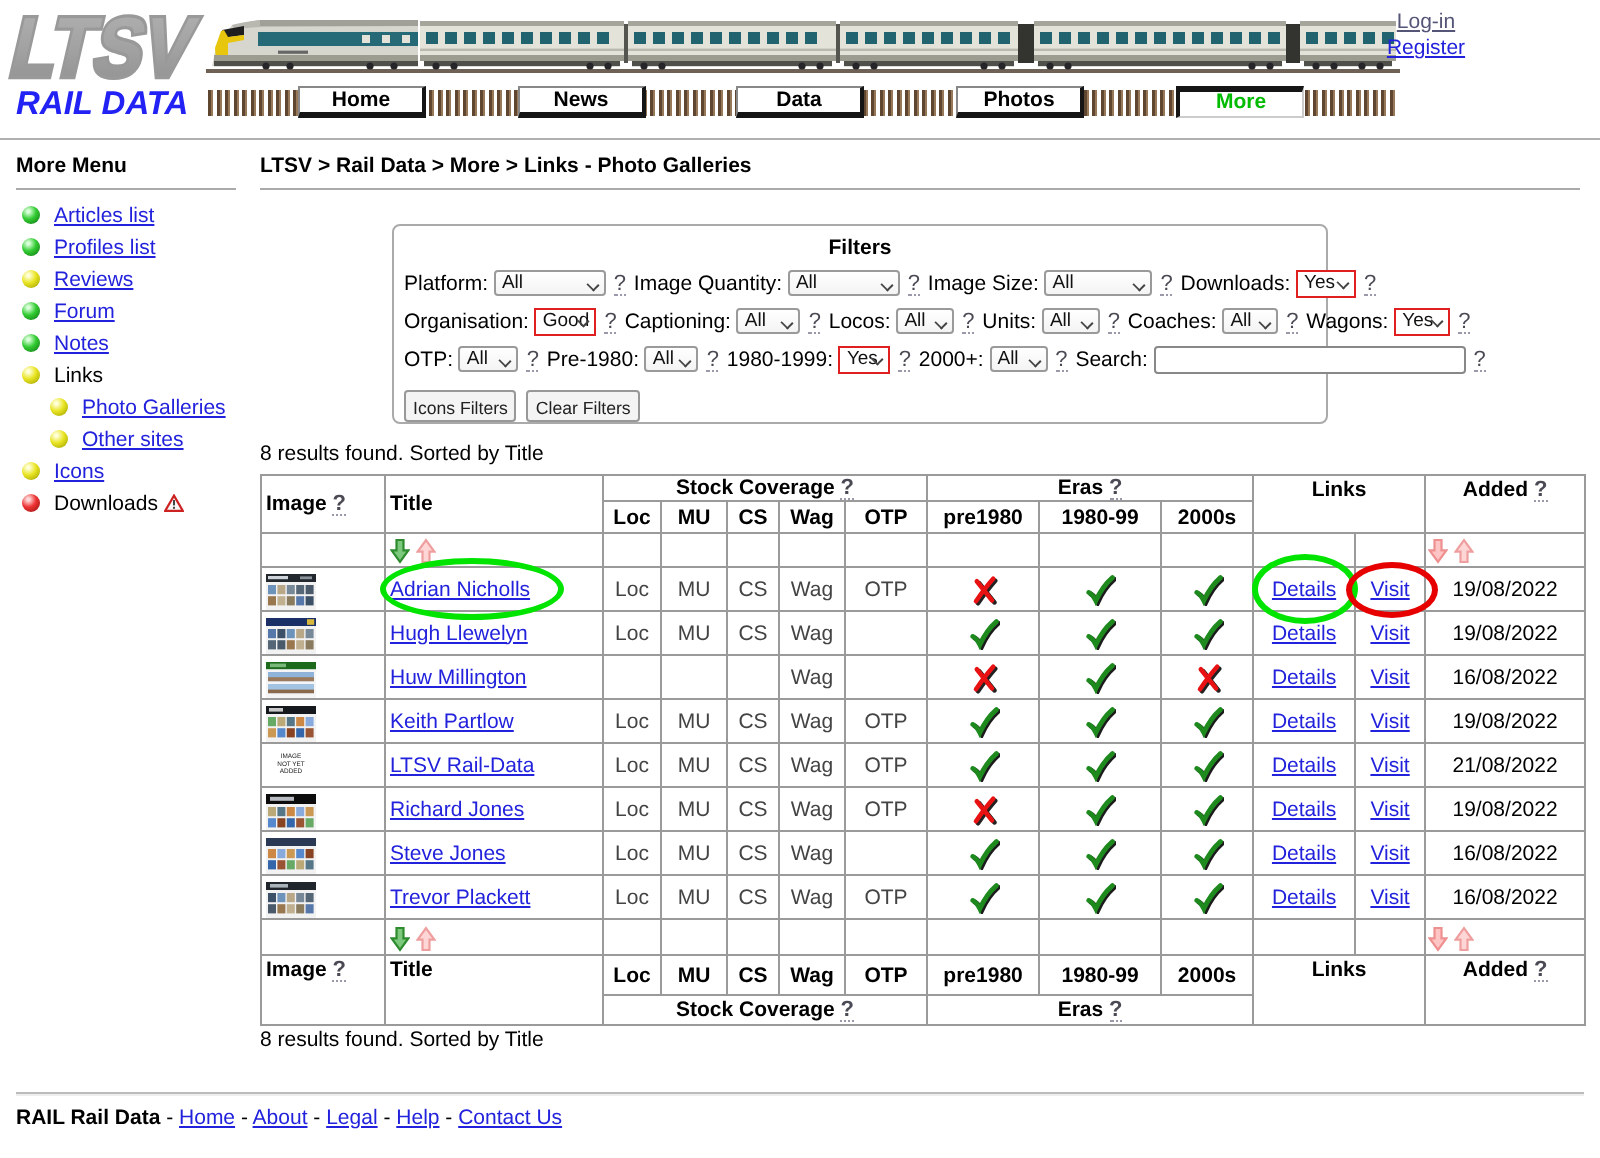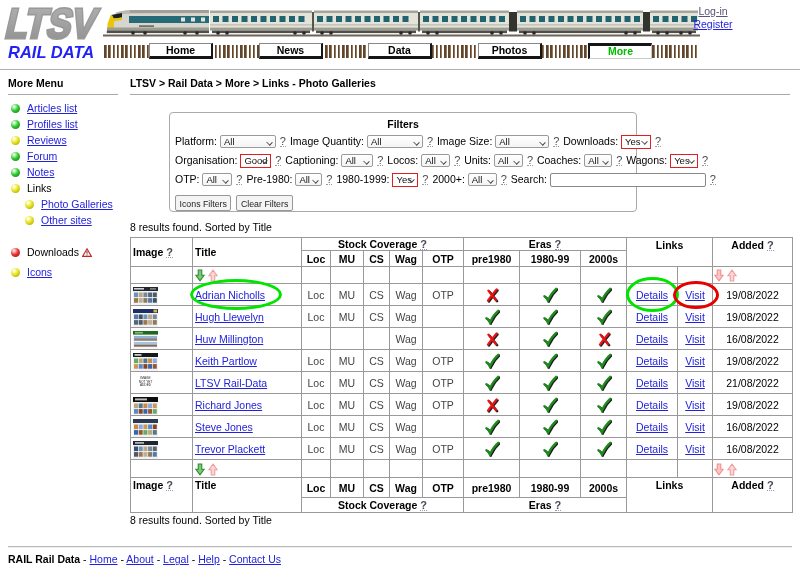--- a/index.html
+++ b/index.html
@@ -178,31 +178,31 @@
 <div class="abs" style="left:8px;top:77px;font-size:10.5px;font-weight:bold;">More Menu</div>
 <div class="abs" style="left:8px;top:94px;width:110px;border-top:1px solid #aaa;"></div>
 <div class="menu-item" style="left:11px;top:102px;"><span class="ball g"></span><a href="#">Articles list</a></div>
 <div class="menu-item" style="left:11px;top:118px;"><span class="ball g"></span><a href="#">Profiles list</a></div>
 <div class="menu-item" style="left:11px;top:134px;"><span class="ball y"></span><a href="#">Reviews</a></div>
 <div class="menu-item" style="left:11px;top:150px;"><span class="ball g"></span><a href="#">Forum</a></div>
 <div class="menu-item" style="left:11px;top:166px;"><span class="ball g"></span><a href="#">Notes</a></div>
 <div class="menu-item" style="left:11px;top:182px;"><span class="ball y"></span>Links</div>
 <div class="menu-item" style="left:25px;top:198px;"><span class="ball y"></span><a href="#">Photo Galleries</a></div>
 <div class="menu-item" style="left:25px;top:214px;"><span class="ball y"></span><a href="#">Other sites</a></div>
-<div class="menu-item" style="left:11px;top:230px;margin-top:36px;"><span class="ball y"></span><a href="#">Icons</a></div>
+<div class="menu-item" style="left:11px;top:230px;"><span class="ball y"></span><a href="#">Icons</a></div>
 <div class="menu-item" style="left:11px;top:246px;"><span class="ball r"></span>Downloads <svg width="10" height="9" viewBox="0 0 10 9" style="vertical-align:-1px">
       <path d="M5 0.8 L9.4 8.4 L0.6 8.4 Z" fill="#f8f8f8" stroke="#cc2222" stroke-width="1.1"></path>
       <rect x="4.5" y="3" width="1" height="2.7" fill="#444"></rect>
       <rect x="4.5" y="6.4" width="1" height="1" fill="#444"></rect>
     </svg></div>
 
 <div class="abs" style="left:130px;top:77px;font-size:10.5px;font-weight:bold;">LTSV &gt; Rail Data &gt; More &gt; Links - Photo Galleries</div>
 <div class="abs" style="left:130px;top:94px;width:660px;border-top:1px solid #aaa;"></div>
 
-<div class="abs" style="left:169px;top:112px;width:468px;height:100px;border:1px solid #aaa;border-radius:4px;box-sizing:border-box;">
+<div class="abs" style="left:196px;top:112px;width:468px;height:100px;border:1px solid #aaa;border-radius:4px;box-sizing:border-box;">
   <div style="text-align:center;font-weight:bold;font-size:10.5px;margin-top:5px;">Filters</div>
   <div class="abs frow" style="left:5px;top:21.5px;">Platform: <span class="sel" style="width:56px;">All</span> <span class="q">?</span> Image Quantity: <span class="sel" style="width:56px;">All</span> <span class="q">?</span> Image Size: <span class="sel" style="width:54px;">All</span> <span class="q">?</span> Downloads: <span class="sel red" style="width:30px;">Yes</span> <span class="q">?</span></div>
   <div class="abs frow" style="left:5px;top:40.5px;">Organisation: <span class="sel red" style="width:31px;">Good</span> <span class="q">?</span> Captioning: <span class="sel" style="width:32px;">All</span> <span class="q">?</span> Locos: <span class="sel" style="width:29px;">All</span> <span class="q">?</span> Units: <span class="sel" style="width:29px;">All</span> <span class="q">?</span> Coaches: <span class="sel" style="width:28px;">All</span> <span class="q">?</span> Wagons: <span class="sel red" style="width:28px;">Yes</span> <span class="q">?</span></div>
   <div class="abs frow" style="left:5px;top:59.5px;">OTP: <span class="sel" style="width:30px;">All</span> <span class="q">?</span> Pre-1980: <span class="sel" style="width:27px;">All</span> <span class="q">?</span> 1980-1999: <span class="sel red" style="width:26px;">Yes</span> <span class="q">?</span> 2000+: <span class="sel" style="width:29px;">All</span> <span class="q">?</span> Search: <span style="display:inline-block;box-sizing:border-box;width:156px;height:14px;border:1px solid #888;border-radius:2px;background:#fff;vertical-align:middle;"></span> <span class="q">?</span></div>
   <div class="abs" style="left:5px;top:82px;white-space:nowrap;"><span class="fbtn">Icons Filters</span><span class="fbtn">Clear Filters</span></div>
 </div>
 
 <div class="abs" style="left:130px;top:221px;font-size:10.5px;">8 results found. Sorted by Title</div>
 
 <div class="abs" style="left:130px;top:237px;">

